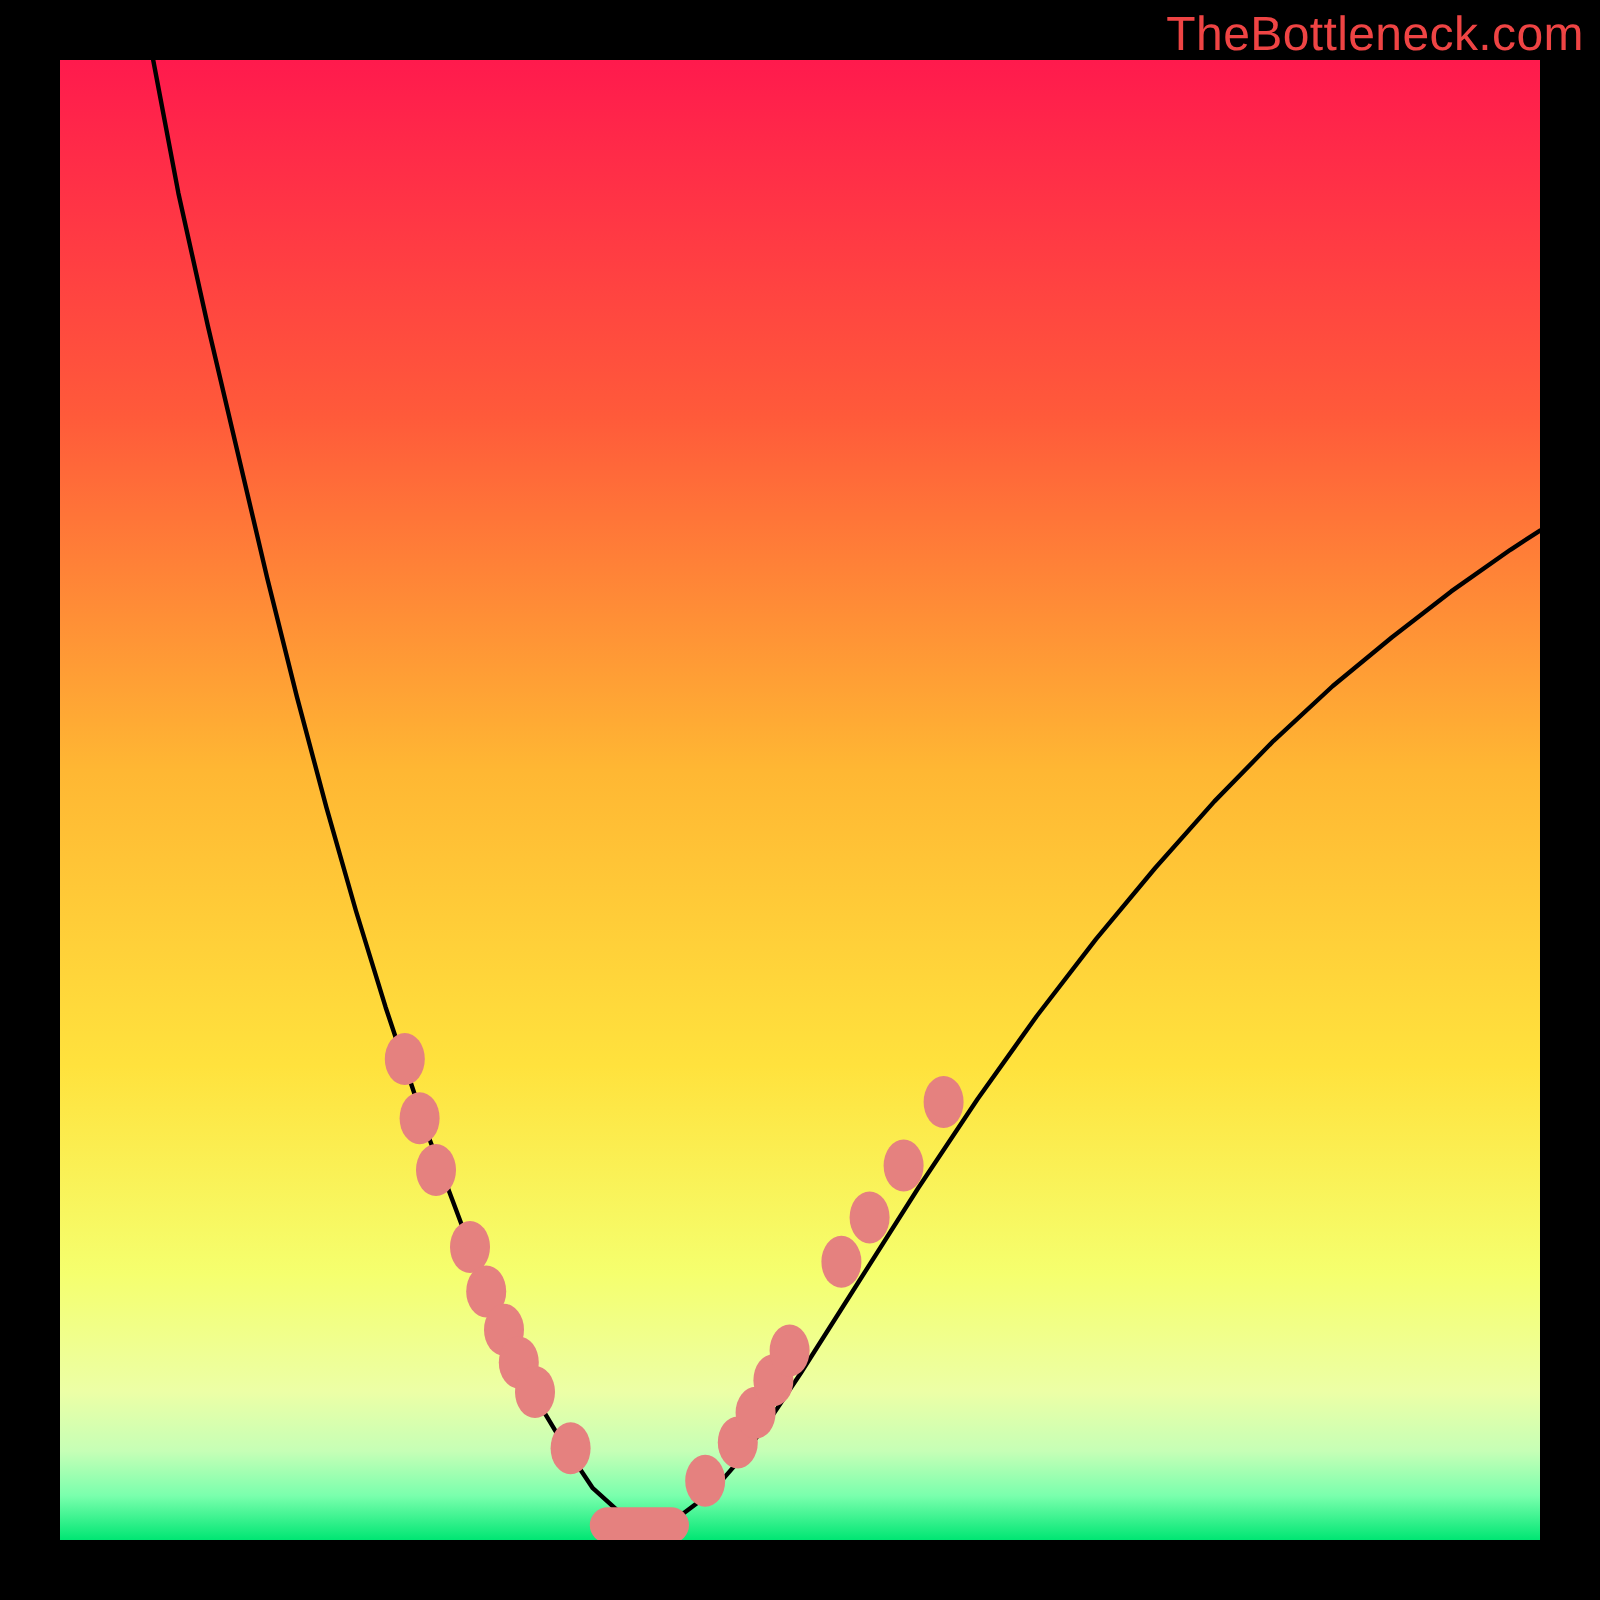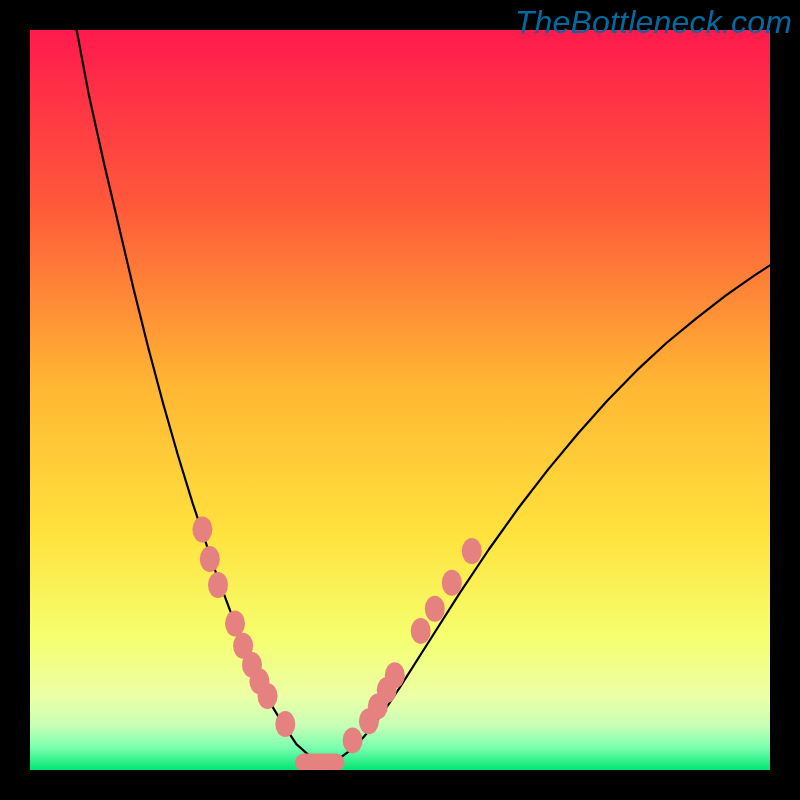--- a/index.html
+++ b/index.html
@@ -14,26 +14,25 @@
   .outer {
     position: relative;
     width: 800px;
     height: 800px;
     background: #000;
   }
   .watermark {
     position: absolute;
     top: 4px;
     right: 8px;
-    color: #0369a1;
-    font-size: 32px;
+    color: #ef4444;
+    font-size: 24px;
     font-weight: 400;
     letter-spacing: 0.2px;
     z-index: 40;
-    font-style: italic;
   }
   svg.plot {
     position: absolute;
     left: 30px;
     top: 30px;
     width: 740px;
     height: 740px;
     display: block;
   }
   .curve {

